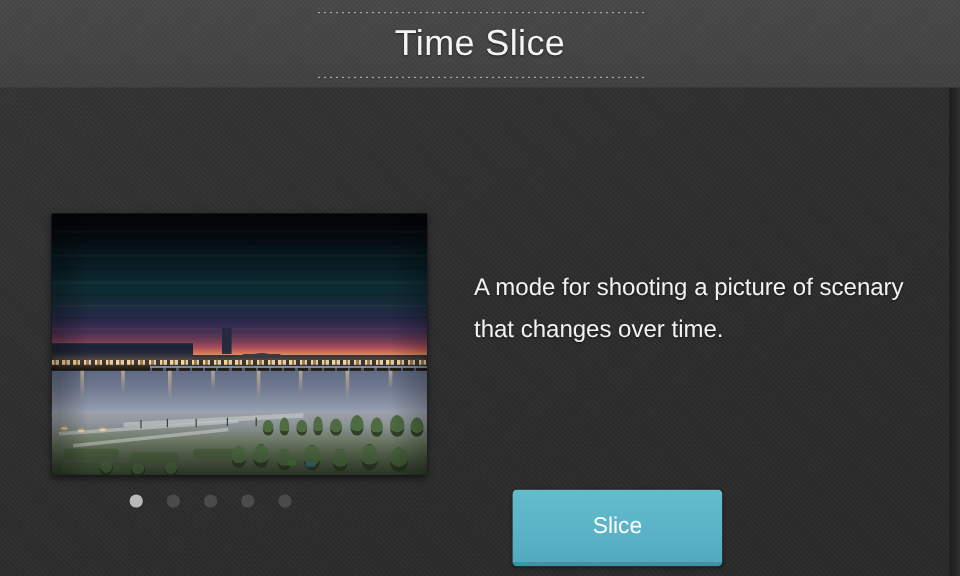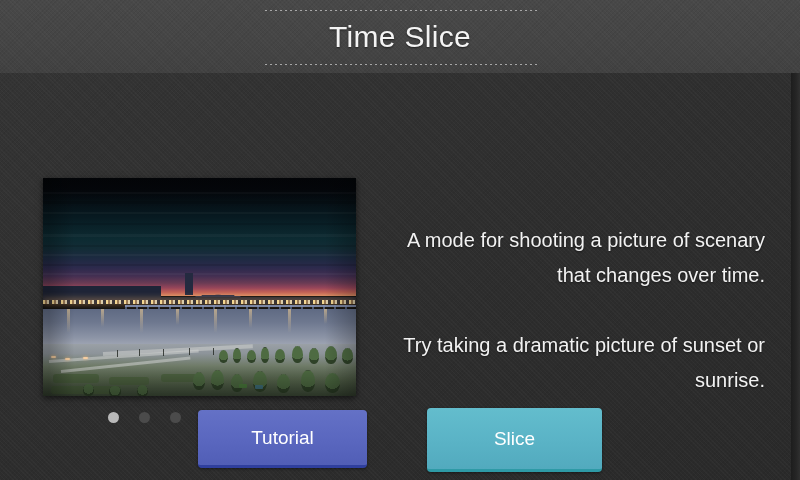--- a/index.html
+++ b/index.html
@@ -55,21 +55,20 @@
     letter-spacing:.3px;
     text-shadow:0 1px 2px rgba(0,0,0,.55);
   }
 
   
   #panel{
     position:absolute; left:0; top:73px;
     width:791px; height:407px;
     background:linear-gradient(160deg,#343434 0%,#2e2e2e 45%,#2a2a2a 100%);
     overflow:hidden;
-    text-align:right;
   }
   #panel-rail{
     position:absolute; right:0; top:73px;
     width:9px; height:407px;
     background:linear-gradient(90deg,#1d1d1d 0%,#262626 60%,#303030 100%);
   }
 
   
   #photo{
     position:absolute;
@@ -328,23 +327,21 @@
     <div id="dots">
       <span class="dot active"></span>
       <span class="dot"></span>
       <span class="dot"></span>
       <span class="dot"></span>
       <span class="dot"></span>
     </div>
 
     <div id="desc">
       <p>A mode for shooting a picture of scenary that changes over time.</p>
-      <p>Try taking a dramatic picture of sunset or sunrise.</p>
     </div>
 
   </div>
 
   <div id="panel-rail"></div>
 
-  <button id="btn-tutorial">Tutorial</button>
   <button id="btn-shoot">Slice</button>
 
 </div>
 
 </body></html>

